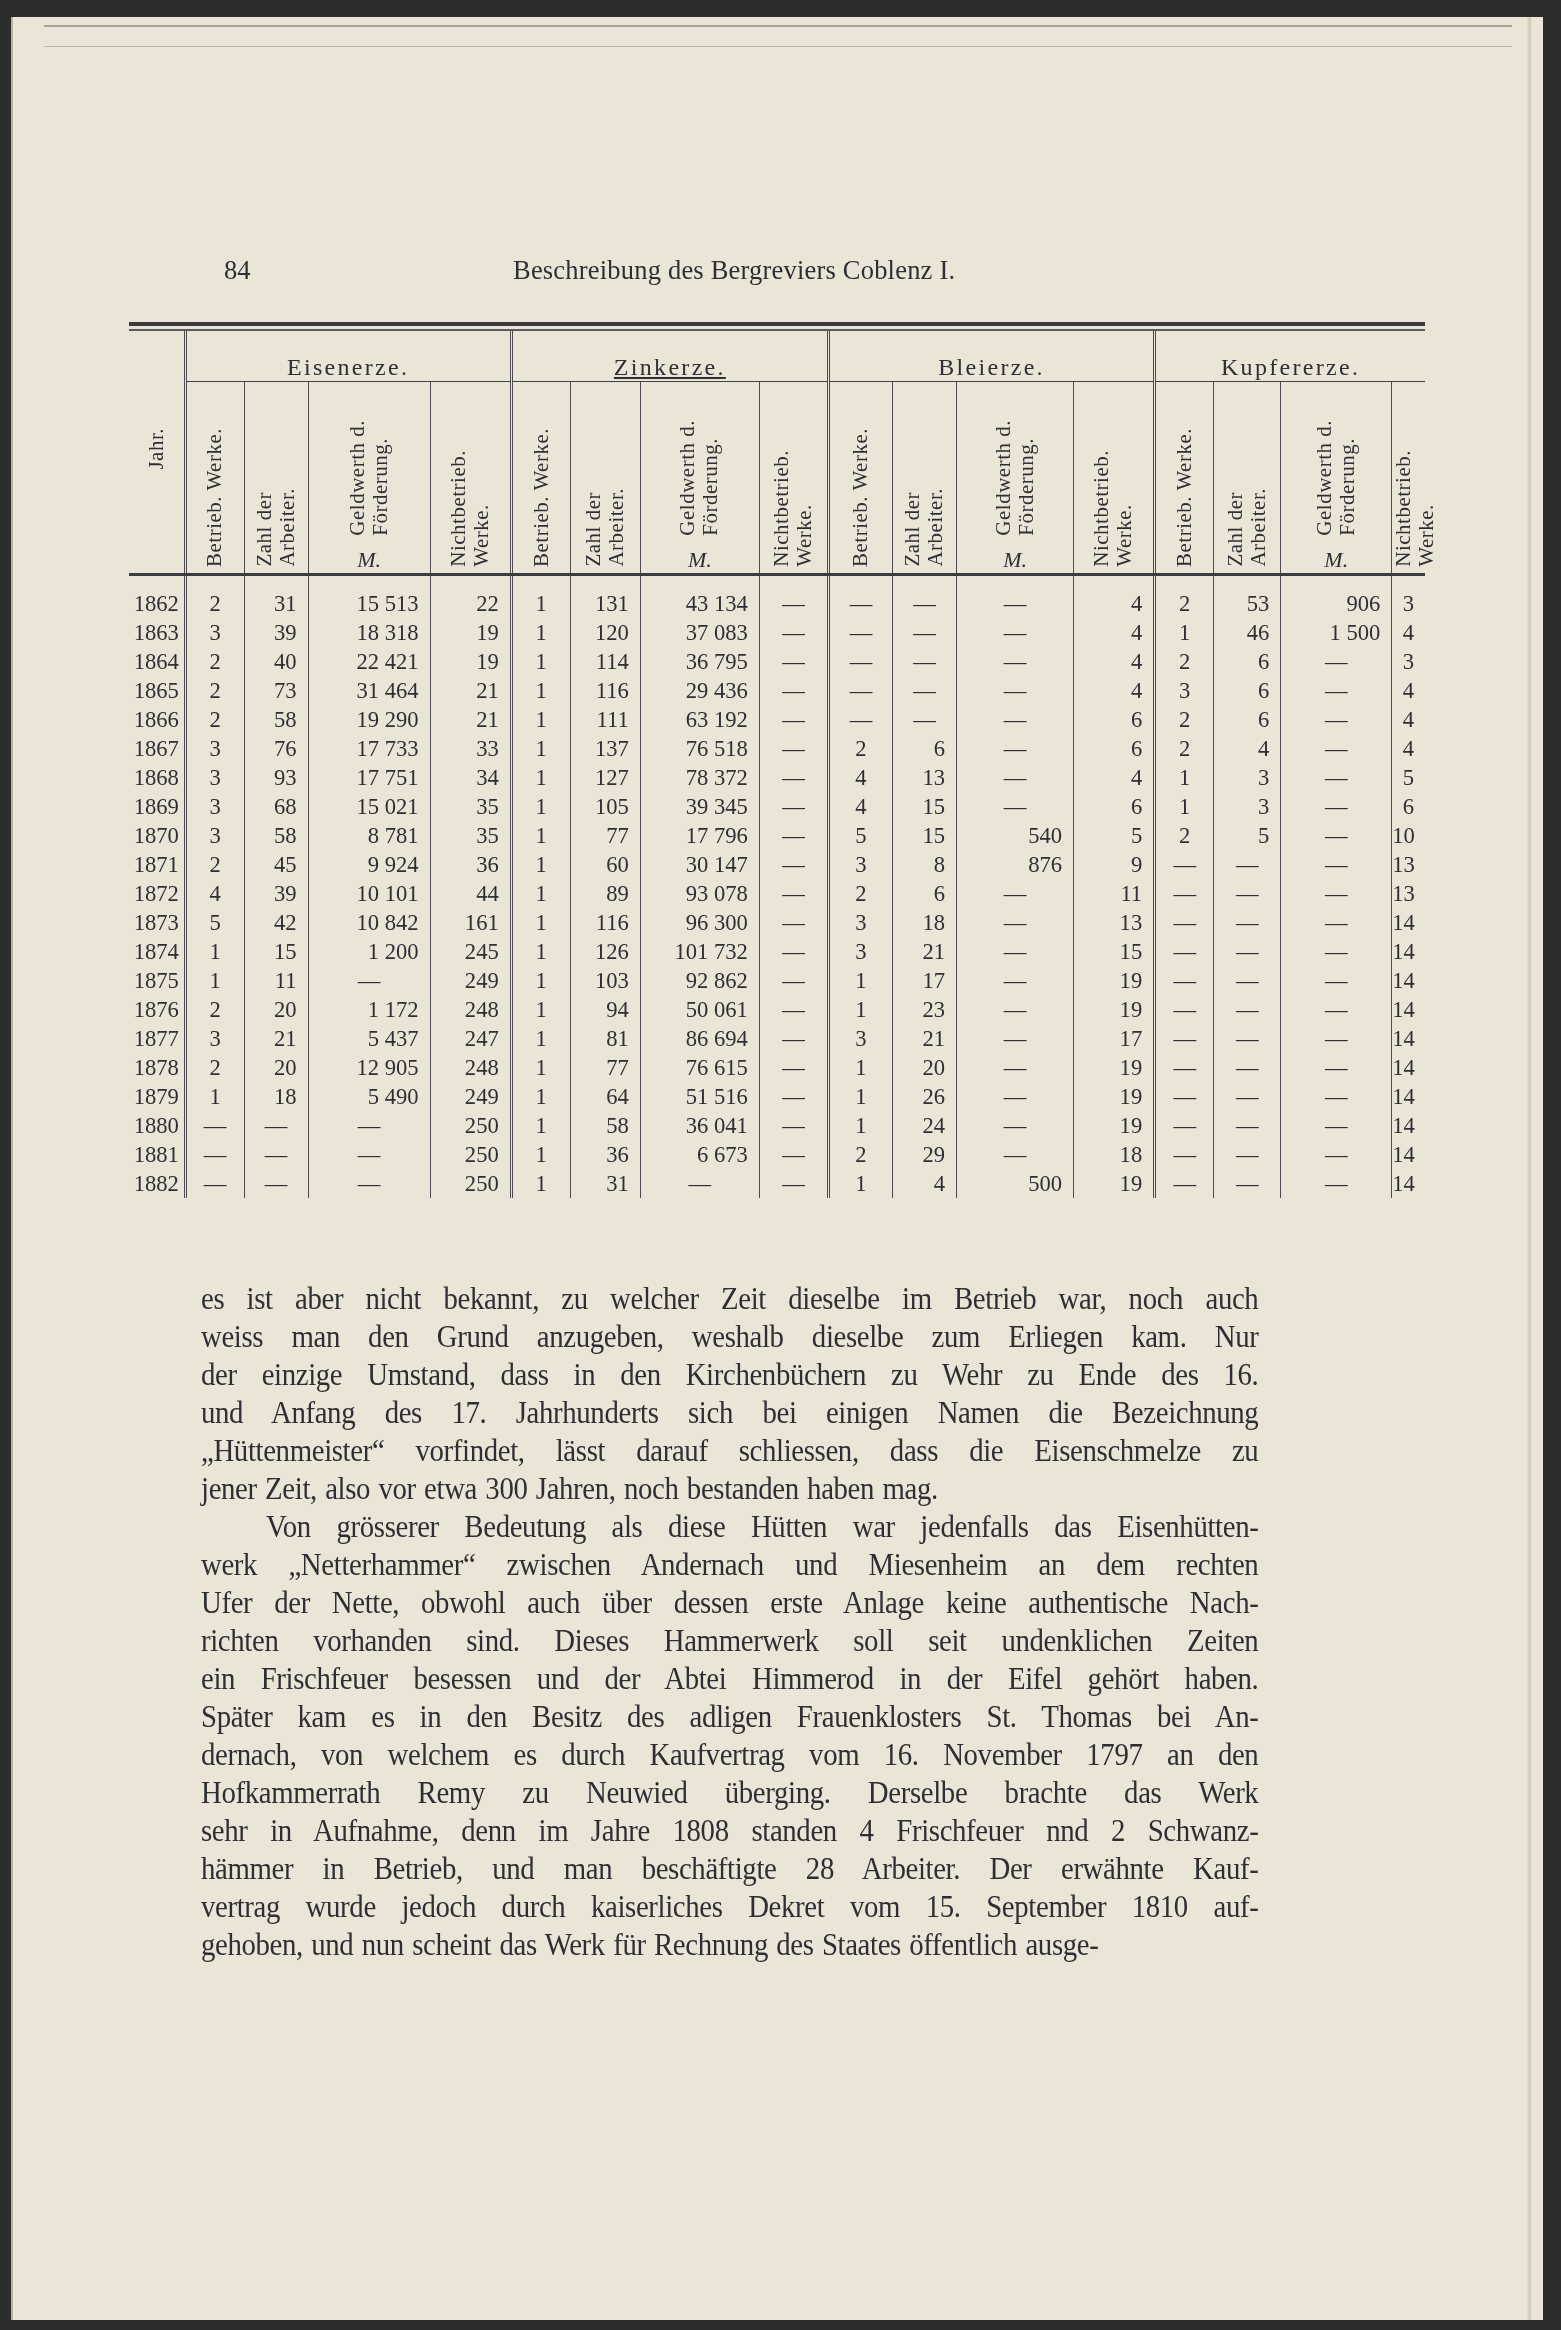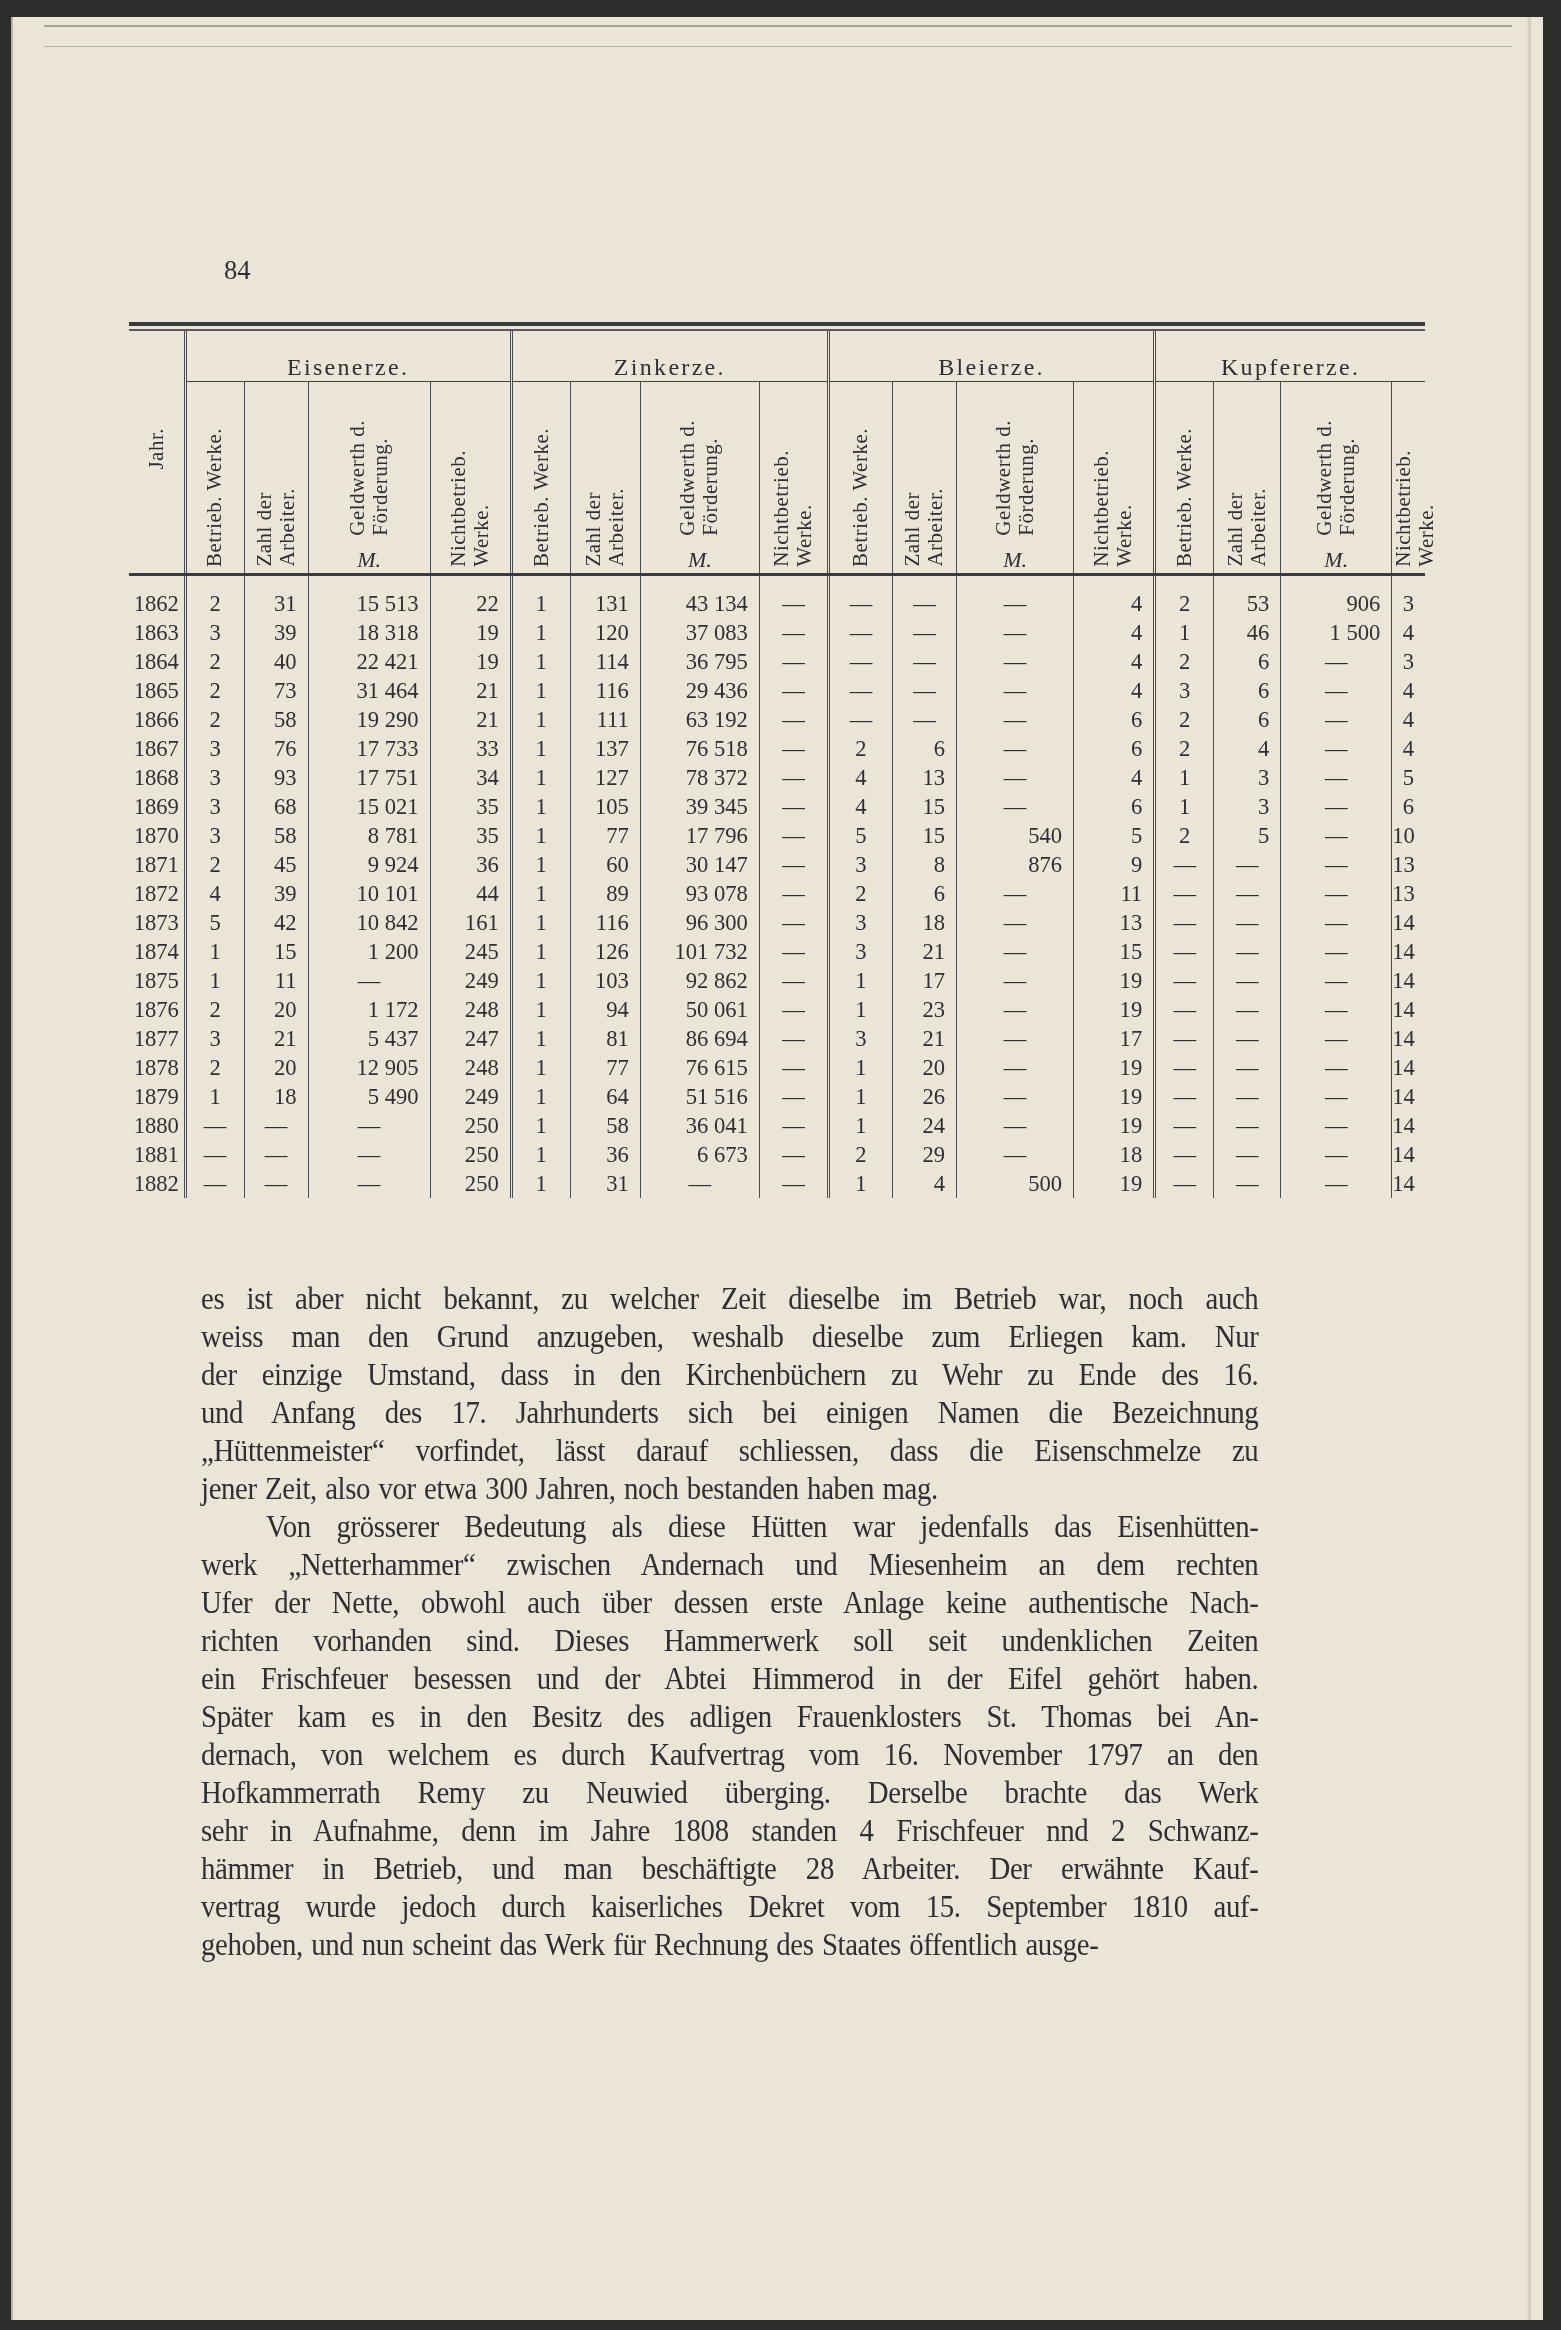--- a/index.html
+++ b/index.html
@@ -80,20 +80,21 @@
   </style>
 </head>
 <body>
 
 <div class="page">
   <div class="binding-crease"></div>
 </div>
 
 <div class="running-head">
   <span class="page-number">84</span>
+  <span class="head-title">Beschreibung des Bergreviers Coblenz I.</span>
 </div>
 
 <div class="table-wrap">
   <div class="rule-thick"></div>
   <div class="rule-thin"></div>
   <table class="data" id="tbl">
     <colgroup>
       <col style="width:56px">
       <col style="width:59px">
         <col style="width:64px">
@@ -111,21 +112,21 @@
         <col style="width:67px">
         <col style="width:111px">
         <col style="width:33px">
     </colgroup>
     <thead>
       <tr class="group-head">
         <th rowspan="2" class="sep-double" style="vertical-align:middle;border-right:3.1px double #4a4b4e;">
           <span class="vtext">Jahr.</span>
         </th>
         <th colspan="4" class="grp" style="border-right:3.1px double #4a4b4e;">Eisenerze.</th>
-        <th colspan="4" class="grp" style="border-right:3.1px double #4a4b4e;">Zinkerze.</th>
+        <th colspan="4" class="grp" style="border-right:3.1px double #4a4b4e;text-decoration:underline;">Zinkerze.</th>
         <th colspan="4" class="grp" style="border-right:3.1px double #4a4b4e;">Bleierze.</th>
         <th colspan="4" class="grp">Kupfererze.</th>
       </tr>
       <tr class="col-head" id="colhead">
           <th><span class="vtext">Betrieb. Werke.</span></th>
           <th><span class="vtext">Zahl der
 Arbeiter.</span></th>
           <th><span class="vtext">Geldwerth d.
 Förderung.</span><span class="unit">M.</span></th>
           <th class="sep-double"><span class="vtext">Nichtbetrieb.

